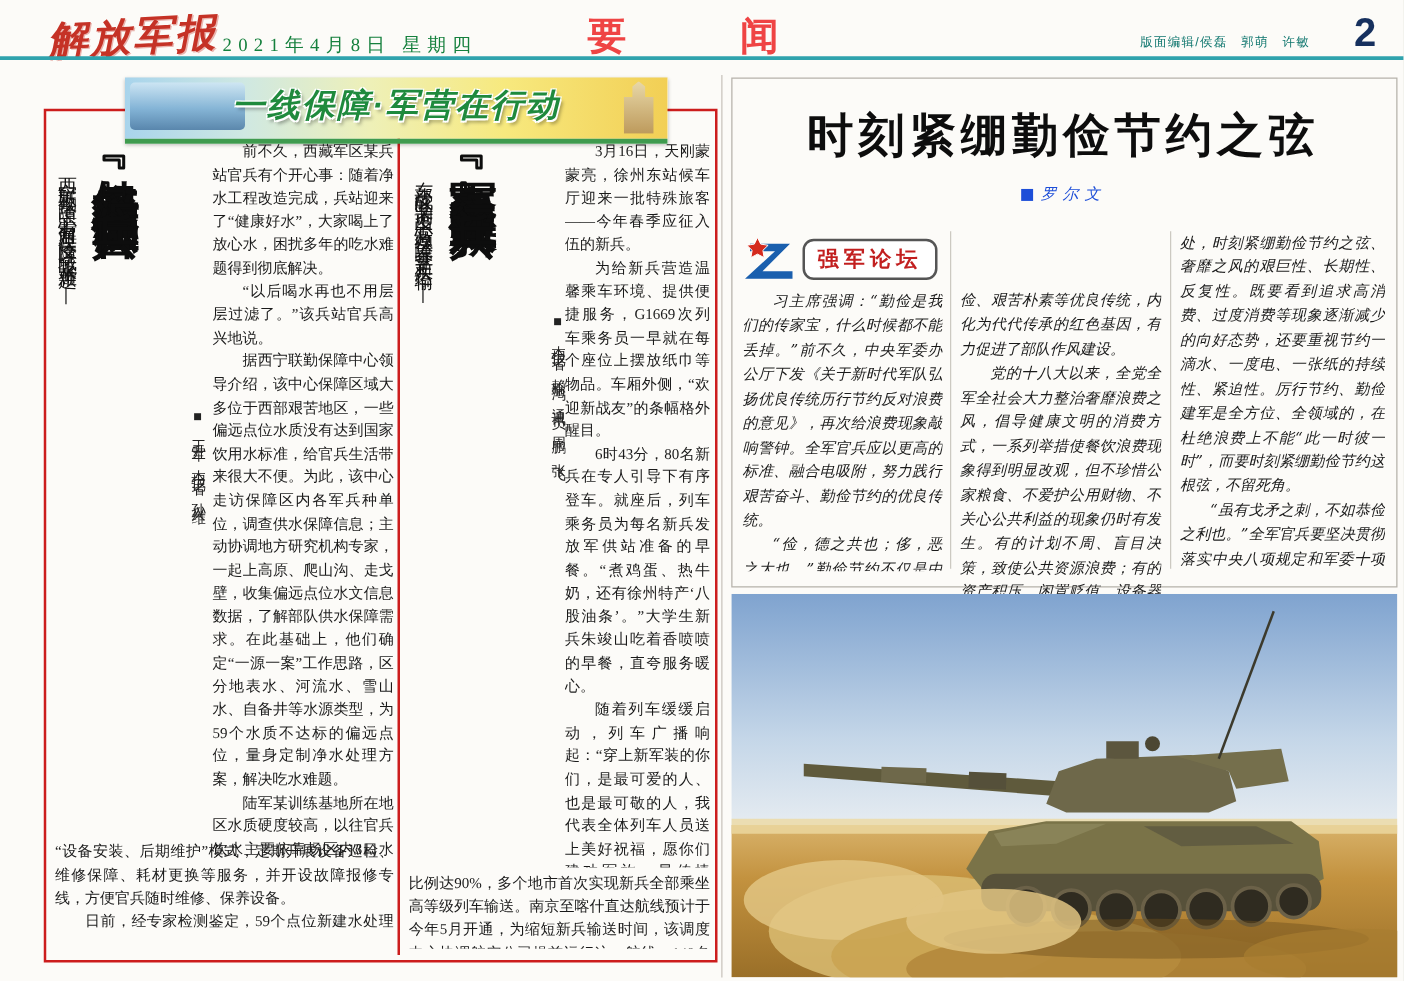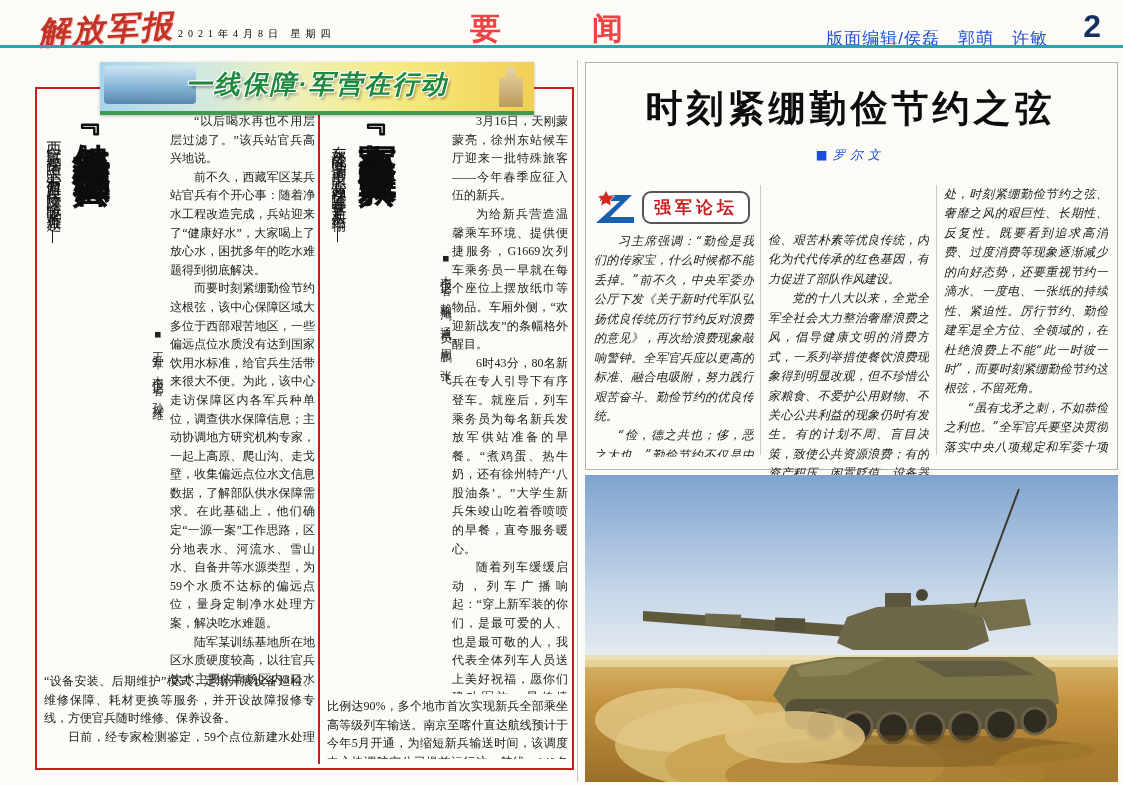--- a/index.html
+++ b/index.html
@@ -2,25 +2,25 @@
 <html><head>
 <meta charset="utf-8">
 <style>
   html,body{margin:0;padding:0;background:#e8e6e0;}
   #page{position:relative;width:1123px;height:785px;background:#fcfbf8;margin:0 auto;overflow:hidden;
         font-family:"Liberation Serif",serif;color:#1a1a1a;}
   
   #masthead{position:absolute;left:38px;top:8px;font-family:"DejaVu Serif",serif;
             font-style:italic;font-weight:bold;font-size:32px;color:#c53226;
             transform:rotate(-3deg);letter-spacing:2px;text-shadow:1px 1px 0 rgba(197,50,38,.35);}
-  #date-line{position:absolute;left:178px;top:27px;font-size:10px;letter-spacing:5px;color:#000000;}
+  #date-line{position:absolute;left:178px;top:27px;font-size:15px;letter-spacing:5px;color:#15803d;}
   #section-title{position:absolute;left:50%;top:8px;transform:translateX(-50%);
                  font-family:"Liberation Sans",sans-serif;font-weight:bold;font-size:31px;
                  color:#ef4444;letter-spacing:30px;white-space:nowrap;}
-  #editors{position:absolute;right:75px;top:27px;font-size:17px;color:#1d4ed8;
+  #editors{position:absolute;right:75px;top:27px;font-size:10px;color:#0f766e;
            font-family:"Liberation Sans",sans-serif;letter-spacing:1px;}
   #page-number{position:absolute;right:22px;top:8px;font-family:"Liberation Sans",sans-serif;
                font-weight:bold;font-size:32px;color:#16305e;}
   #header-rule{position:absolute;left:0;top:45px;width:1123px;height:3px;background:#2fa3ad;}
   
   #feature-box{position:absolute;left:35px;top:87px;width:535px;height:679px;
                border:2px solid #cc1d1d;background:#fcfbf8;}
   #feature-divider{position:absolute;left:318px;top:89px;width:2px;height:675px;background:#cc1d1d;}
   
   #banner{position:absolute;left:100px;top:62px;width:434px;height:49px;z-index:5;
@@ -82,23 +82,23 @@
   <div id="banner">
     <div class="banner-deco-ship"></div>
     <div class="banner-deco-building"></div>
     <div id="banner-title">一线保障·军营在行动</div>
   </div>
 
   <div class="v kicker-v" style="left:44px;top:130px;height:450px;">西宁联勤保障中心着力解决保障区域吃水难题——</div>
   <div class="v headline-v" style="left:70px;top:112px;height:592px;">『健康好水』滋润偏远点位官兵</div>
   <div class="v byline-v" style="left:150px;top:328px;height:195px;">■王升军　本报记者　孙兴维</div>
   <div class="body-col" style="left:170px;top:112px;width:145px;height:578px;">
+    <p>前不久，西藏军区某兵站官兵有个开心事：随着净水工程改造完成，兵站迎来了“健康好水”，大家喝上了放心水，困扰多年的吃水难题得到彻底解决。</p>
     <p>“以后喝水再也不用层层过滤了。”该兵站官兵高兴地说。</p>
-    <p>前不久，西藏军区某兵站官兵有个开心事：随着净水工程改造完成，兵站迎来了“健康好水”，大家喝上了放心水，困扰多年的吃水难题得到彻底解决。</p>
-    <p>而要时刻紧绷勤俭节约这根弦，该中心保障区域大多位于西部艰苦地区，一些偏远点位水质没有达到国家饮用水标准，给官兵生活带来很大不便。为此，该中心走访保障区内各军兵种单位，调查供水保障信息；主动协调地方研究机构专家，一起上高原、爬山沟、走戈壁，收集偏远点位水文信息数据，了解部队供水保障需求。在此基础上，他们确定“一源一案”工作思路，区分地表水、河流水、雪山水、自备井等水源类型，为59个水质不达标的偏远点位，量身定制净水处理方案，解决吃水难题。</p>
+    <p>据西宁联勤保障中心领导介绍，该中心保障区域大多位于西部艰苦地区，一些偏远点位水质没有达到国家饮用水标准，给官兵生活带来很大不便。为此，该中心走访保障区内各军兵种单位，调查供水保障信息；主动协调地方研究机构专家，一起上高原、爬山沟、走戈壁，收集偏远点位水文信息数据，了解部队供水保障需求。在此基础上，他们确定“一源一案”工作思路，区分地表水、河流水、雪山水、自备井等水源类型，为59个水质不达标的偏远点位，量身定制净水处理方案，解决吃水难题。</p>
     <p>陆军某训练基地所在地区水质硬度较高，以往官兵饮水主要依靠场区内3口水井。经专家研究论证，他们创新“融合电吸附、反渗透技术”，将3口水井用供水管道连接，利用一体化集成设备，解决水质不达标的问题。随着股股清流流向基地，官兵不但喝上了放心水，还可根据用水量变化选择不同的净水模式。</p>
 
   </div>
   <div class="body-col" style="left:44px;top:672px;width:271px;height:70px;">
     <p class="cont">“设备安装、后期维护”模式，定期开展设备巡检、维修保障、耗材更换等服务，并开设故障报修专线，方便官兵随时维修、保养设备。</p>
     <p>日前，经专家检测鉴定，59个点位新建水处理工程水质全部符合国家饮用水标准。</p>
   </div>
 
   <div class="v kicker-v" style="left:329px;top:133px;height:450px;">东部战区某调度中心高效保障春季新兵运输——</div>
   <div class="v headline-v" style="left:356px;top:112px;height:600px;">『惠军套餐』温暖应征入伍新兵</div>

